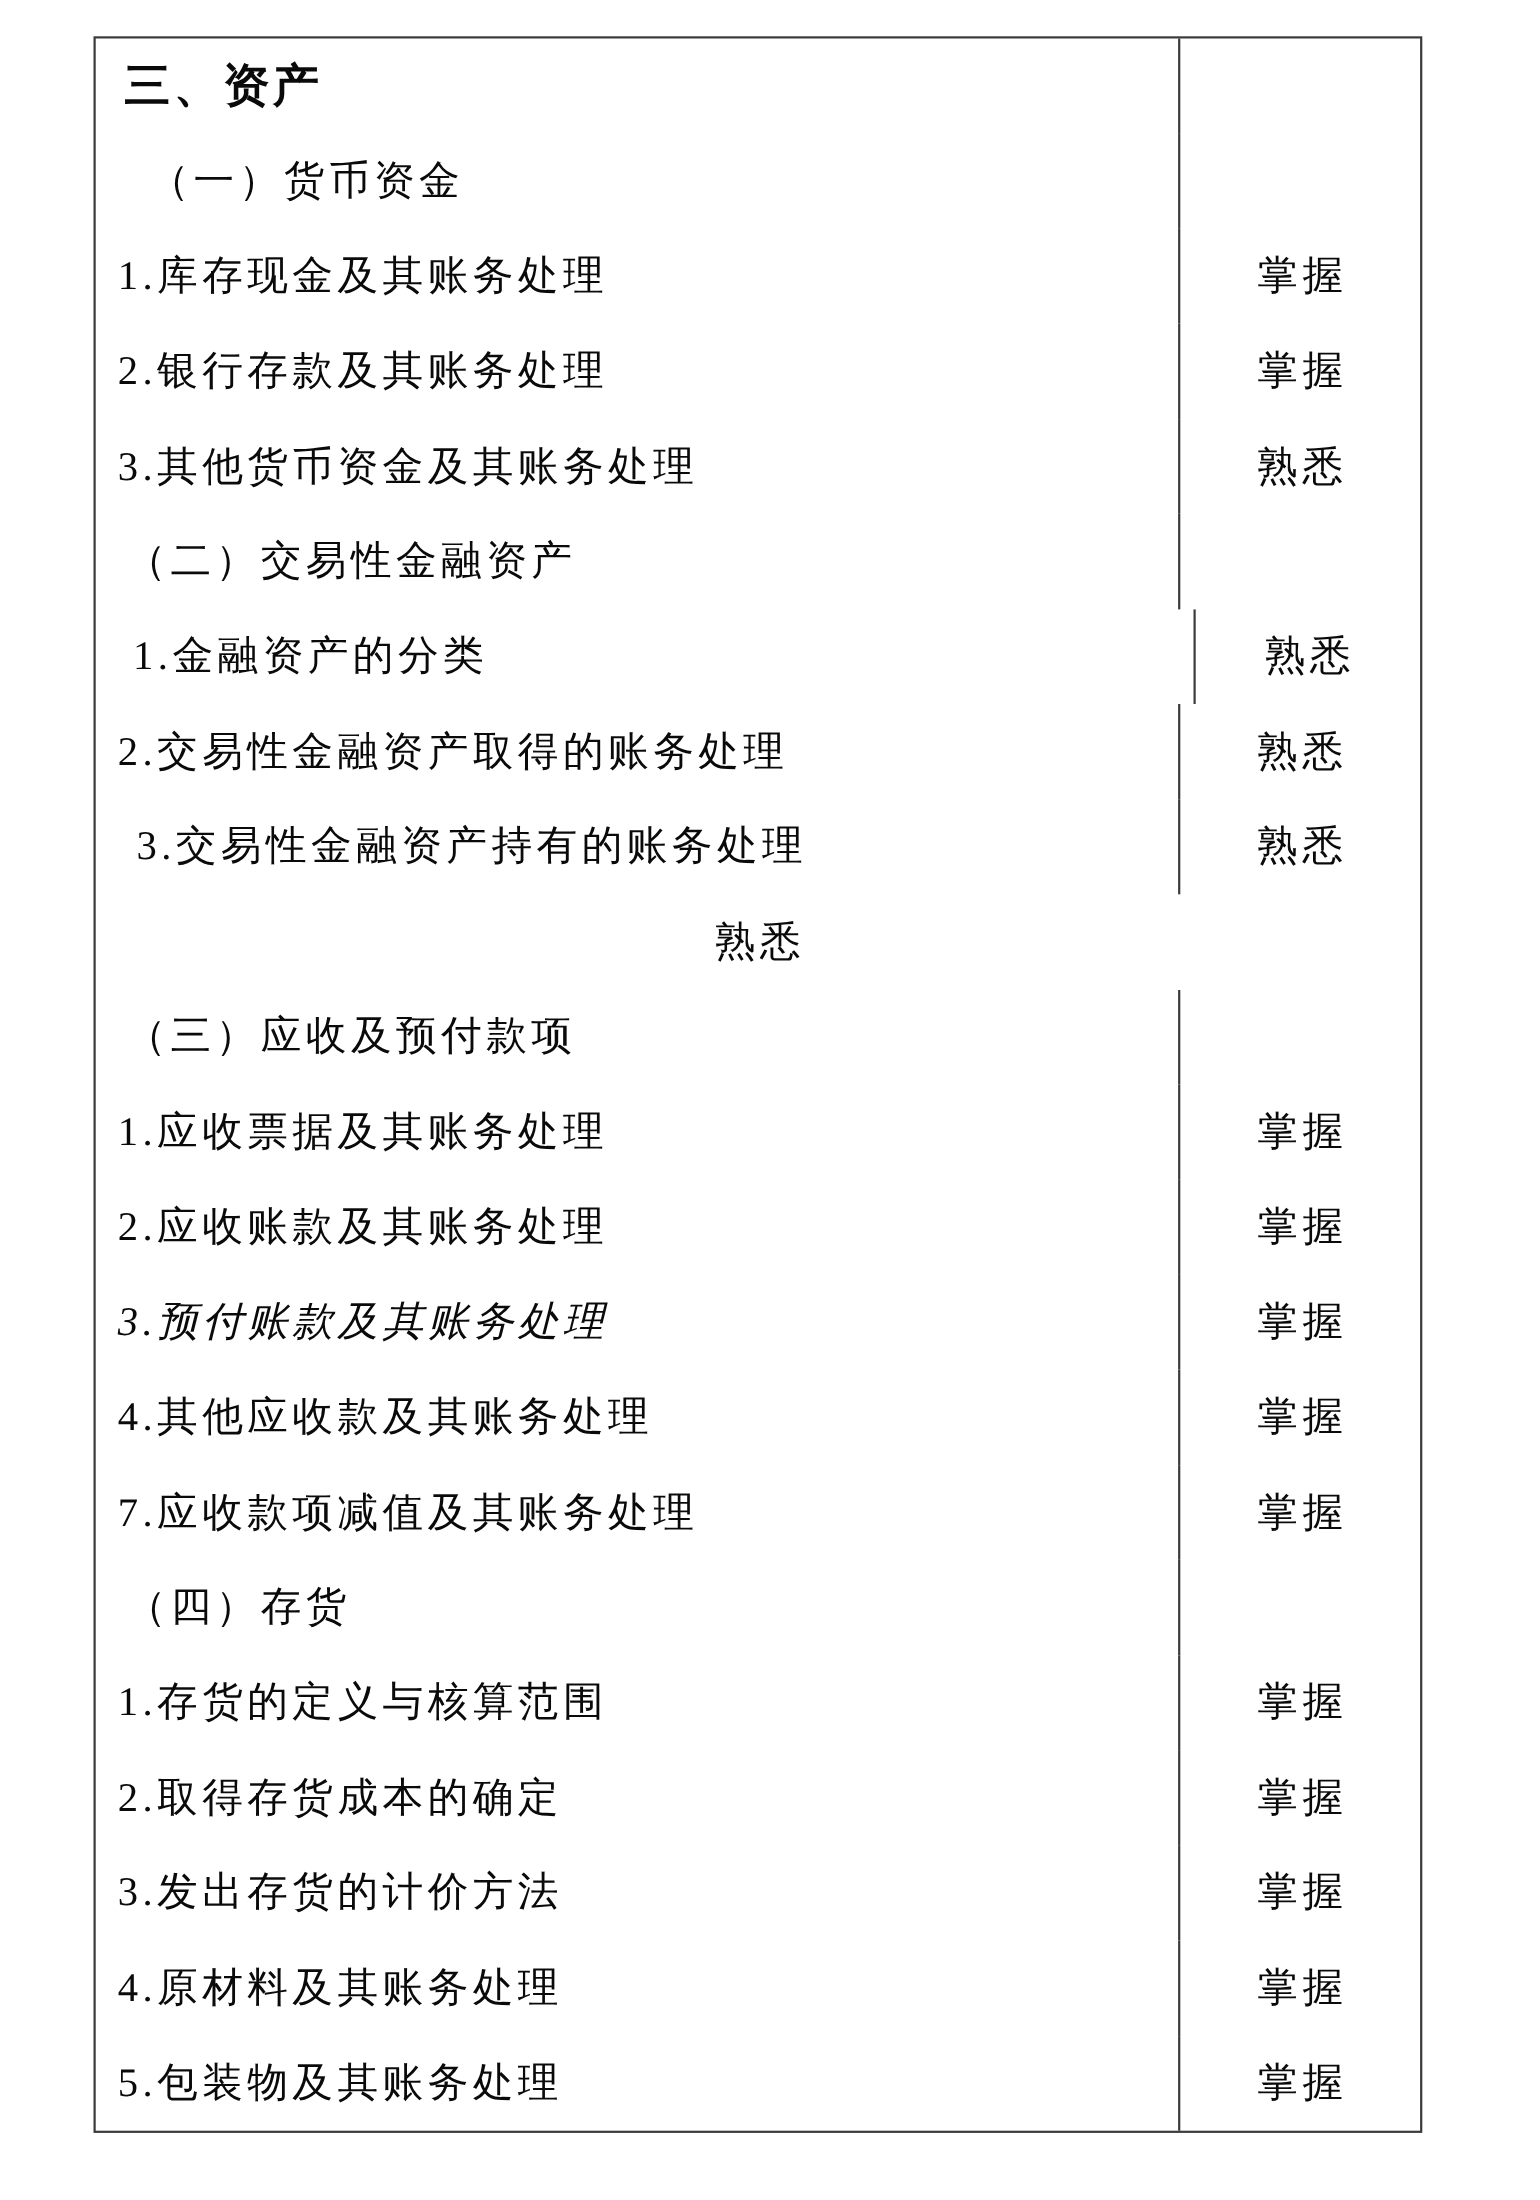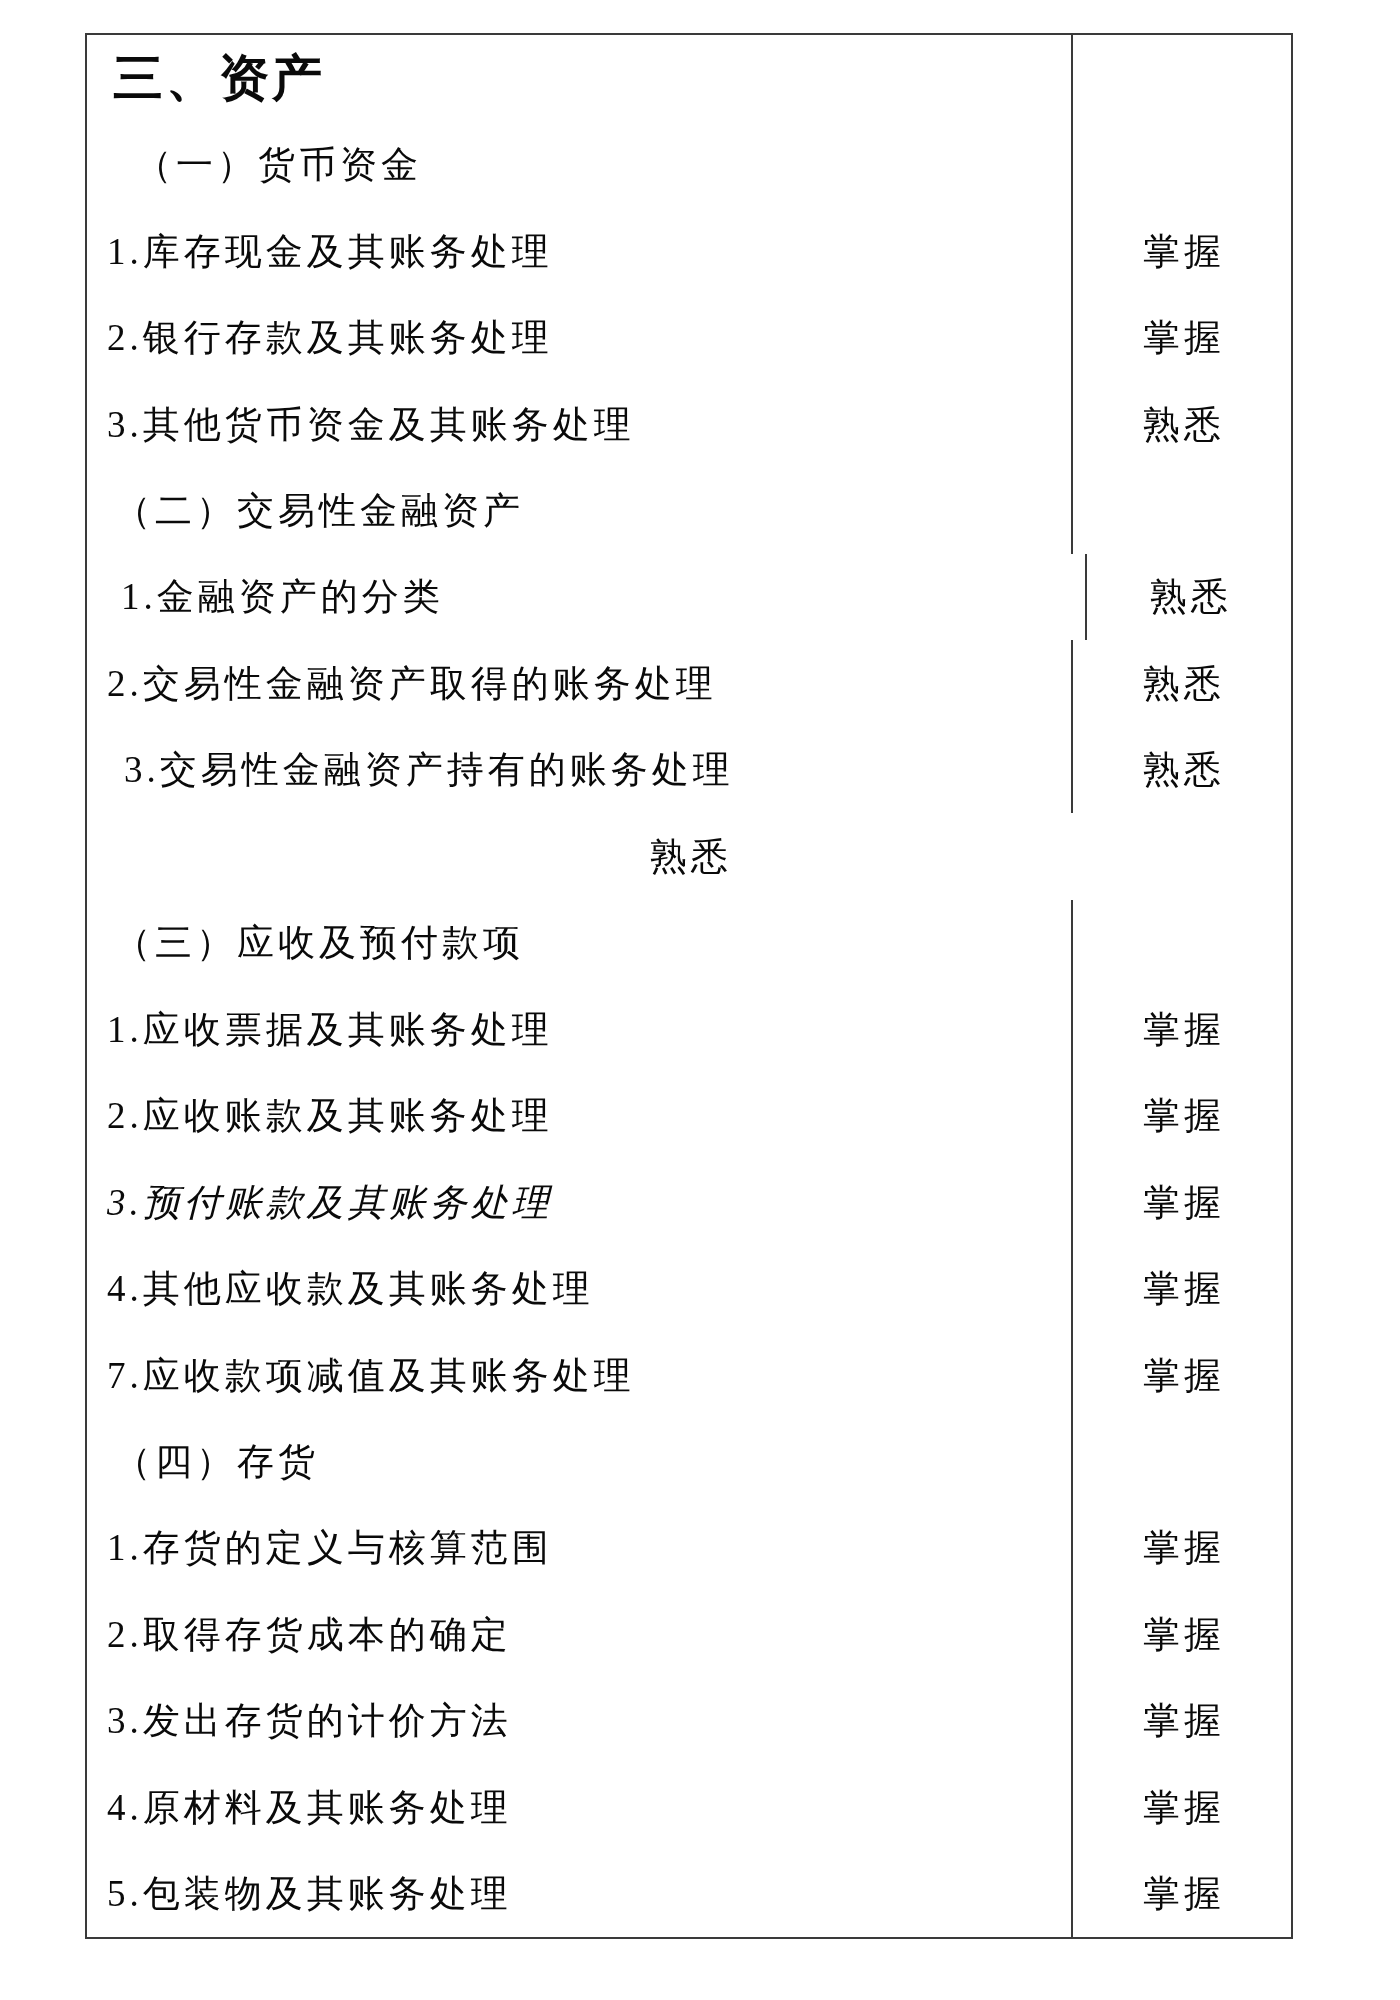--- a/index.html
+++ b/index.html
@@ -64,21 +64,21 @@
   }
   .row--section .cell-left {
     padding-left: 27px;
   }
   .row--title .cell-left {
     padding-left: 26px;
   }
   .row--title .row-text {
     font-family: "Liberation Sans", "DejaVu Sans", sans-serif;
     font-weight: bold;
-    font-size: 50px;
+    font-size: 42px;
     letter-spacing: 3px;
   }
 </style>
 </head>
 <body style="background: rgb(255, 255, 255); color: rgb(10, 10, 10);">
 
 <div class="doc-table" id="table-root" style="border-color: rgb(58, 58, 58);">
     <div class="row row--title">
     <div class="cell-left" style="border-right-color: rgb(58, 58, 58);">
       <span class="row-text">三、资产</span>

